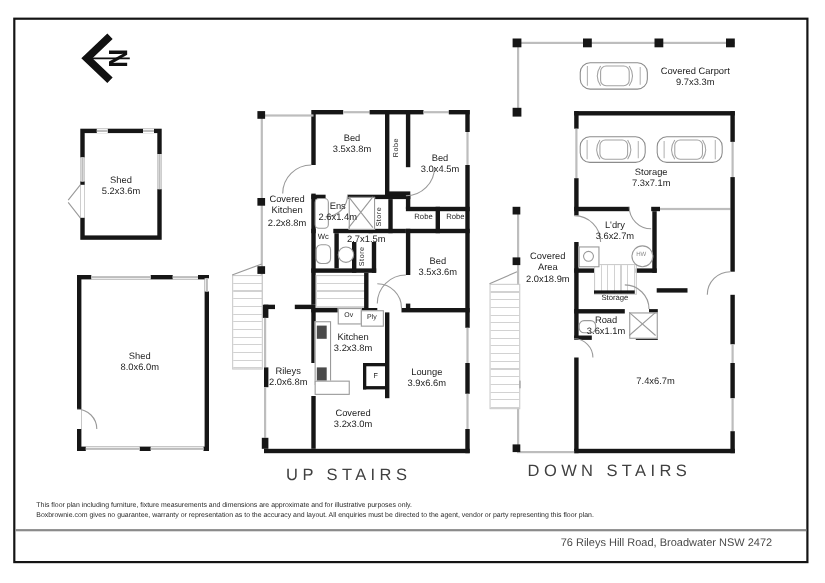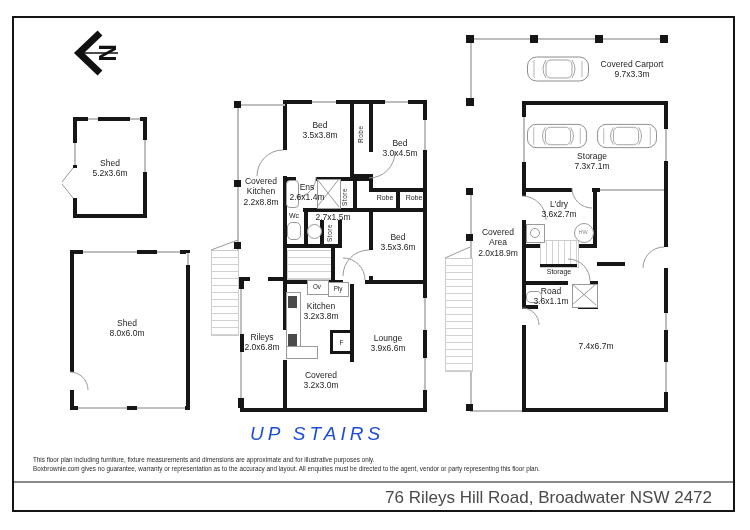--- a/index.html
+++ b/index.html
@@ -14,26 +14,26 @@
   .sh{position:absolute;border:1px solid #cccccc;background:repeating-linear-gradient(to right,#fff 0 5px,#d2d2d2 5px 6px);}
   .fx{position:absolute;border:1px solid #9a9a9a;background:#fff;}
   .fxc{position:absolute;border:1px solid #9a9a9a;background:#fff;border-radius:50%;}
   .shed{position:absolute;border:4px solid #161616;background:#fff;box-sizing:border-box;}
   .lbl{position:absolute;transform:translateX(-50%);text-align:center;font-size:8.5px;
        line-height:1.22;color:#1d1d1d;white-space:nowrap;}
   .sm{font-size:7px;}
   .xs{font-size:6.3px;}
   .vl{position:absolute;writing-mode:vertical-rl;transform:rotate(180deg);font-size:6.5px;
       color:#1d1d1d;letter-spacing:.5px;text-align:center;}
-  .title{position:absolute;transform:translateX(-50%);font-size:19px;letter-spacing:4px;color:#1d4ed8;font-style:italic;}
+  .title{position:absolute;transform:translateX(-50%);font-size:15px;letter-spacing:4px;color:#404040;}
   .fbox{position:absolute;border:3px solid #161616;border-right:none;background:#fff;
         font-size:6.5px;color:#1d1d1d;display:flex;align-items:center;justify-content:center;}
   .hw{position:absolute;font-size:5.5px;color:#8a8a8a;display:flex;align-items:center;justify-content:center;}
   .disc{position:absolute;left:33px;font-size:6.3px;color:#2a2a2a;white-space:nowrap;}
-  .addr{position:absolute;right:38px;top:488px;font-size:17px;color:#4a4a4a;}
+  .addr{position:absolute;right:48px;top:488px;font-size:10px;color:#4a4a4a;}
   .car{position:absolute;}
   svg.ov{position:absolute;left:0;top:0;pointer-events:none;}
 </style>
 </head>
 <body>
 
 <div id="canvas">
   <div class="frame"></div>
 
   <svg style="position:absolute;left:66px;top:26px" width="64" height="54" viewBox="0 0 64 54">
@@ -329,18 +329,19 @@
     <div>Covered</div>
       <div>Area</div>
       <div>2.0x18.9m</div>
   </div>
   <div class="lbl sm" style="left:559px;top:268px">Storage</div>
   <div class="lbl" style="left:551px;top:286px">
     <div>Road</div>
       <div>3.6x1.1m</div>
   </div>
   <div class="lbl" style="left:596px;top:341px">7.4x6.7m</div>
+  <div class="title" style="left:554px;top:420px">DOWN STAIRS</div>
 
   <div class="disc" style="top:456px">This floor plan including furniture, fixture measurements and dimensions are approximate and for illustrative purposes only.</div>
   <div class="disc" style="top:465px">Boxbrownie.com gives no guarantee, warranty or representation as to the accuracy and layout. All enquiries must be directed to the agent, vendor or party representing this floor plan.</div>
   <div class="g" style="left:14px;top:481px;width:719px;height:2px;background:#8a8a8a"></div>
   <div class="addr">76 Rileys Hill Road, Broadwater NSW 2472</div>
 </div>
 
 </body></html>

